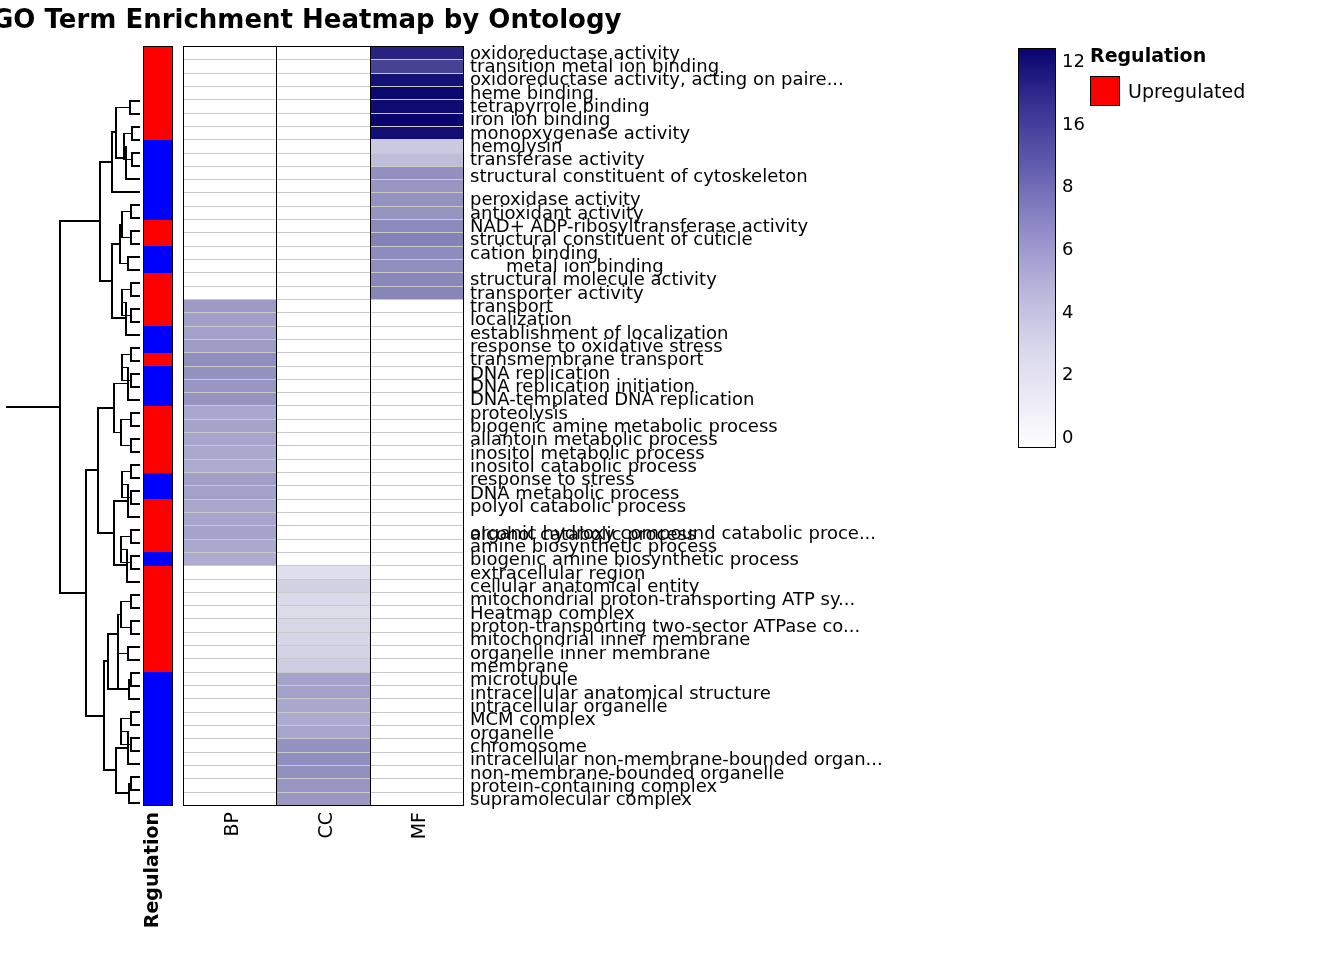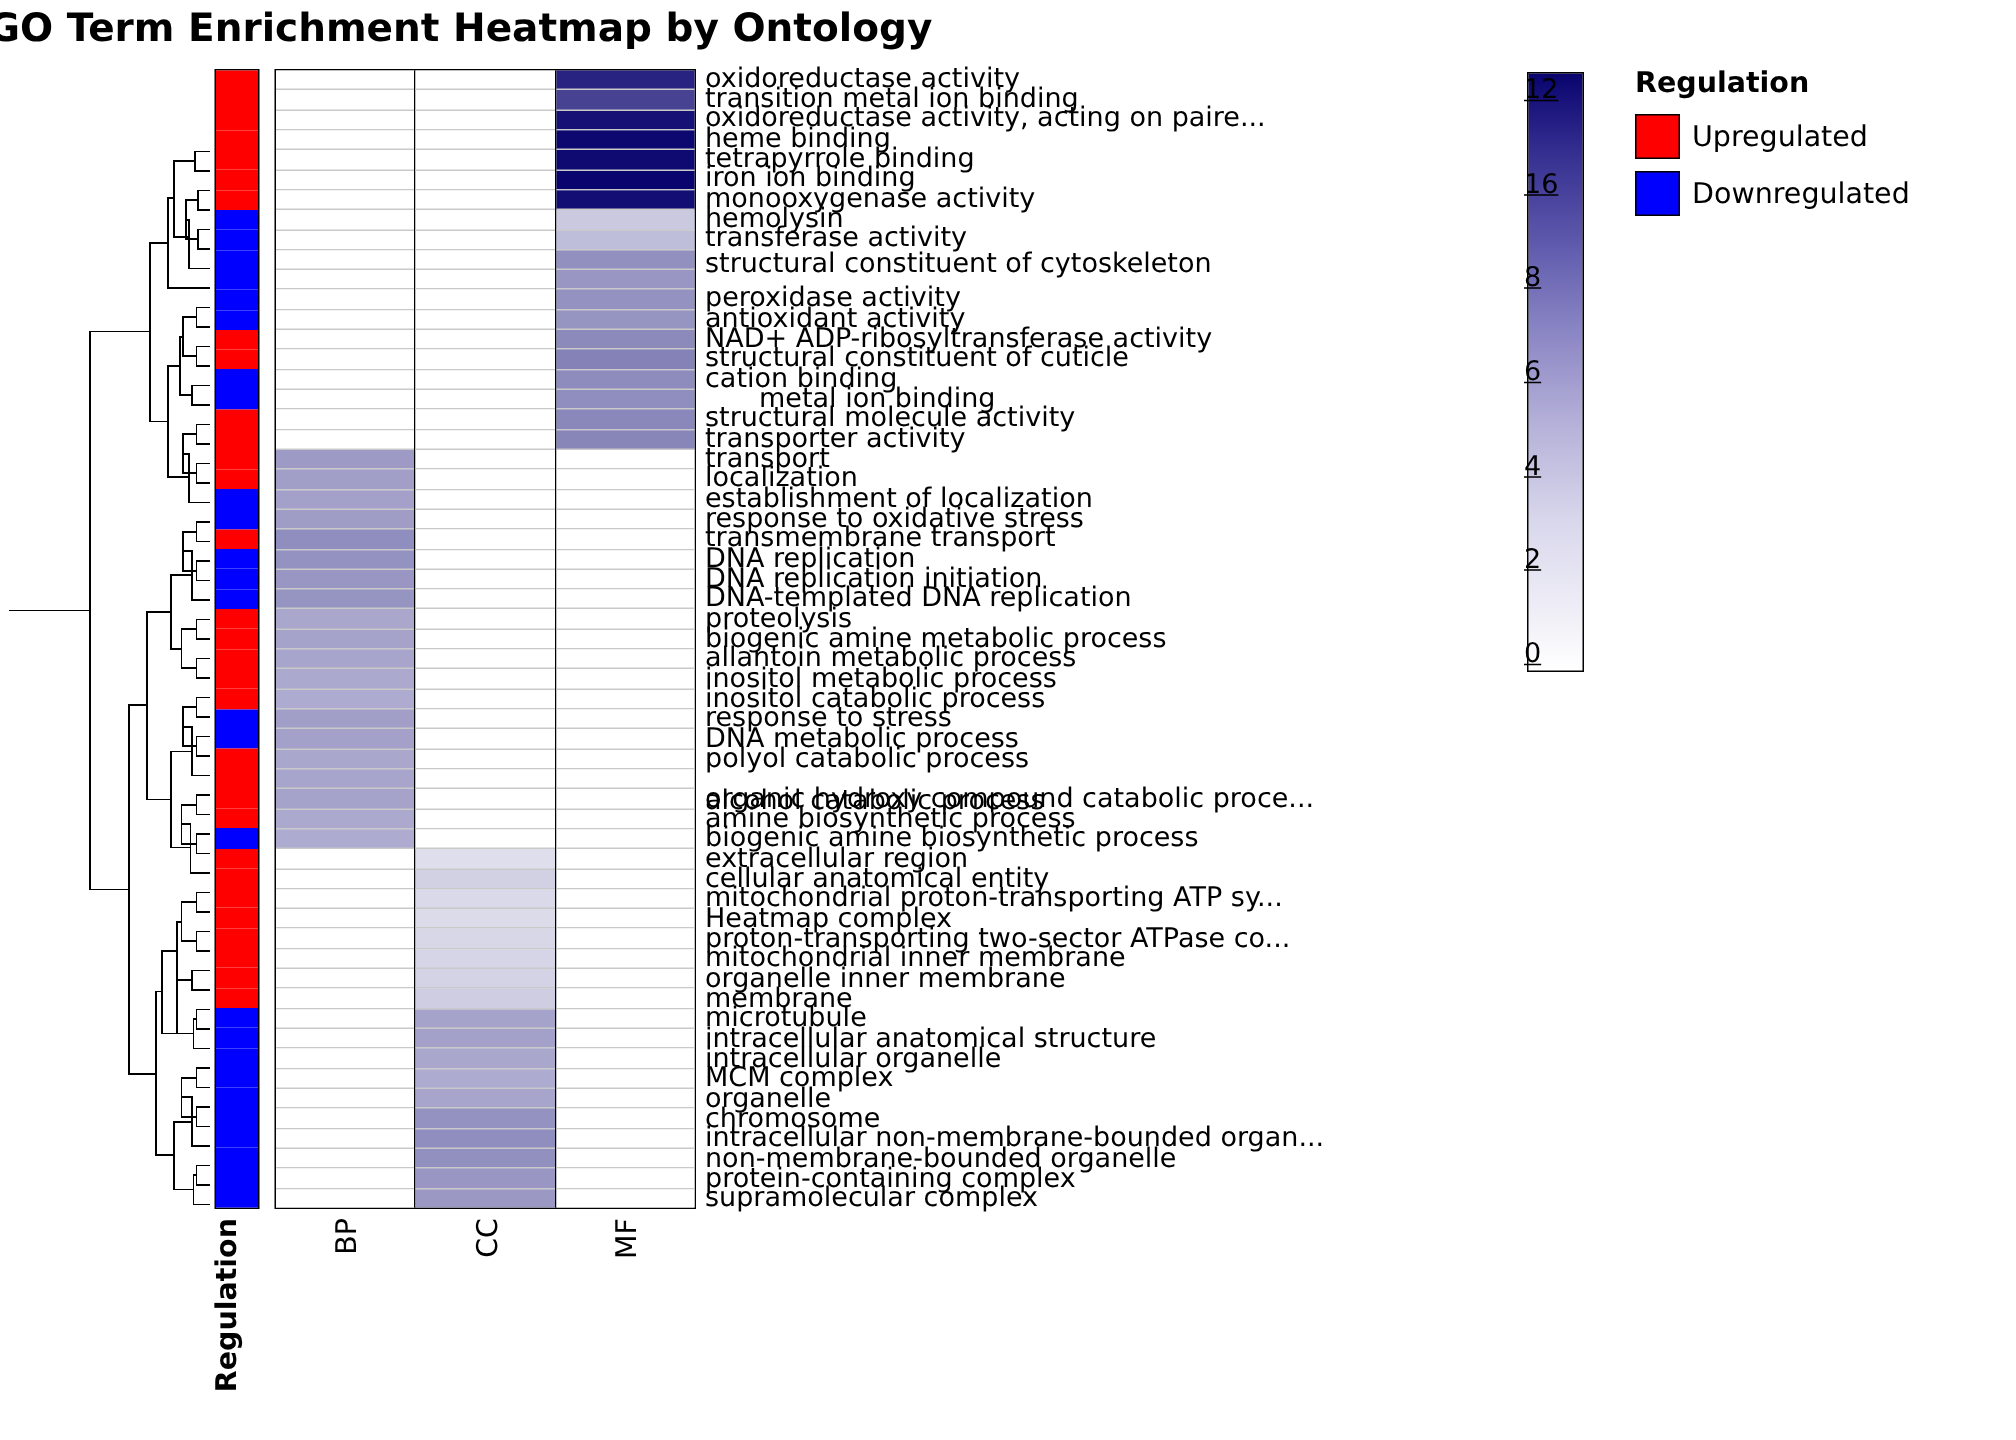--- a/index.html
+++ b/index.html
@@ -97,26 +97,25 @@
   #colorbar {
     position: absolute;
     left: 1018px; top: 48px;
     width: 38px; height: 400px;
     border: 1px solid #000;
     box-sizing: border-box;
     background: linear-gradient(to top, #ffffff 0%, #f2f1f8 8%, #d9d7ec 25%, #b3afd8 42%, #8782c2 58%, #5b55aa 73%, #312b8e 88%, #09046e 100%);
   }
   .cbtick {
     position: absolute;
-    left: 1016px;
+    left: 1062px;
     font-size: 18px;
     color: #000;
     white-space: nowrap;
     transform: translateY(-50%);
-    text-decoration: underline;
   }
 
   
   #reglegend { position: absolute; left: 1090px; top: 44px; width: 250px; }
   #reglegend .lg-title { font-size: 19px; font-weight: bold; color: #000; margin-bottom: 10px; }
   #reglegend .lg-row { display: flex; align-items: center; margin-bottom: 8px; }
   #reglegend .lg-swatch { width: 30px; height: 30px; border: 1px solid #000; box-sizing: border-box; margin-right: 8px; }
   #reglegend .lg-text { font-size: 19px; color: #000; white-space: nowrap; }
 </style>
 </head>
@@ -508,19 +507,15 @@
       <div class="cbtick" style="top: 373.333px;">2</div>
       <div class="cbtick" style="top: 436px;">0</div>
     </div>
 
   <div id="reglegend">
     <div class="lg-title">Regulation</div>
     <div class="lg-row">
       <span class="lg-swatch" style="background:#ff0000"></span>
       <span class="lg-text">Upregulated</span>
     </div>
-    <div class="lg-row">
-      <span class="lg-swatch" style="background:#0000ff"></span>
-      <span class="lg-text">Downregulated</span>
-    </div>
   </div>
 
 </div>
 
 </body></html>

